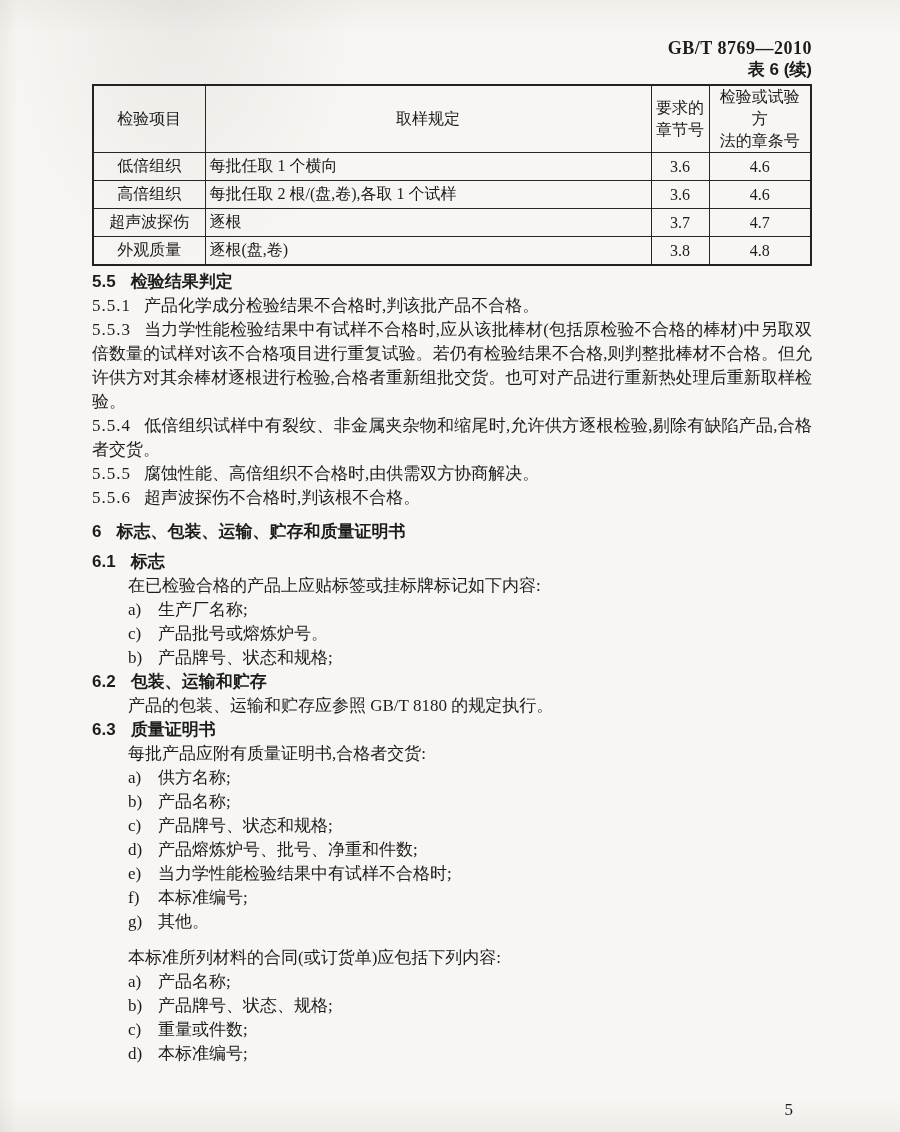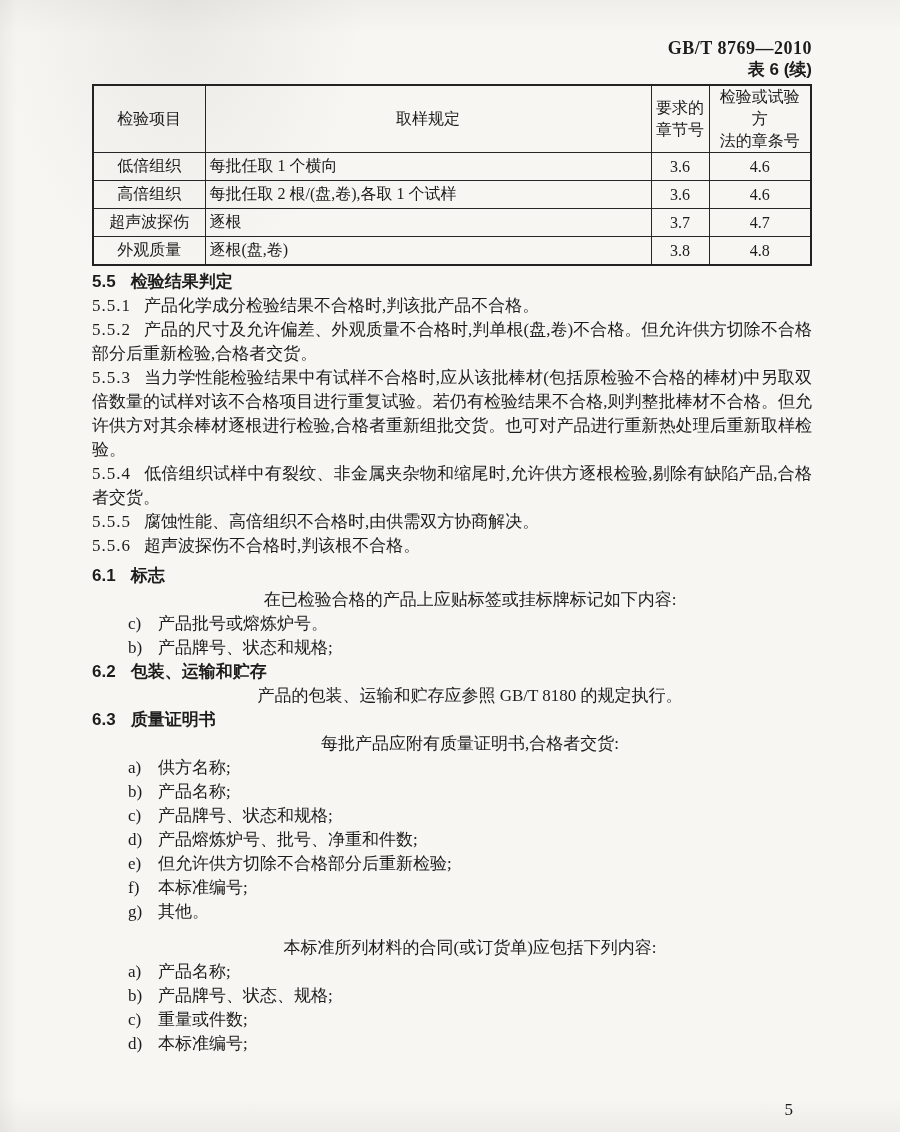--- a/index.html
+++ b/index.html
@@ -60,21 +60,21 @@
   .h55{margin-top:4px;}
   .chapter6{margin-top:10px;}
   .h61{margin-top:6px;}
   .chapter7{margin-top:4px;}
   
   p.clause{margin:0;font-size:17px;line-height:24px;text-align:justify;}
   p.clause .num{
     font-family:Liberation Serif, serif;
     margin-right:13px;letter-spacing:1px;
   }
-  p.body-indent{margin:0;font-size:17px;line-height:24px;text-indent:36px;text-align:center;}
+  p.body-indent{margin:0;font-size:17px;line-height:24px;text-indent:36px;}
   p.body-indent.gap-top{margin-top:12px;}
   
   .list{margin:0;padding:0;list-style:none;font-size:17px;line-height:24px;}
   .list li{margin:0 0 0 36px;}
   .list .marker{display:inline-block;width:30px;font-family:"Liberation Serif",serif;}
   .page-num{
     position:absolute;top:1100px;right:107px;
     font-size:17px;line-height:20px;
   }
 </style>
@@ -135,60 +135,61 @@
   </table>
 
   <h3 class="h h55">
     <span class="num">5.5</span><span>检验结果判定</span>
   </h3>
 
   <p class="clause">
     <span class="num">5.5.1</span><span>产品化学成分检验结果不合格时,判该批产品不合格。</span>
   </p>
   <p class="clause">
-    <span class="num">5.5.2</span><span>产品的尺寸及允许偏差、外观质量不合格时,判单根(盘,卷)不合格。但允许供方切除不合格部分后重新检验,合格者交货。</span>
-  </p>
-  <p class="clause">
     <span class="num">5.5.3</span><span>当力学性能检验结果中有试样不合格时,应从该批棒材(包括原检验不合格的棒材)中另取双倍数量的试样对该不合格项目进行重复试验。若仍有检验结果不合格,则判整批棒材不合格。但允许供方对其余棒材逐根进行检验,合格者重新组批交货。也可对产品进行重新热处理后重新取样检验。</span>
   </p>
   <p class="clause">
     <span class="num">5.5.4</span><span>低倍组织试样中有裂纹、非金属夹杂物和缩尾时,允许供方逐根检验,剔除有缺陷产品,合格者交货。</span>
   </p>
   <p class="clause">
     <span class="num">5.5.5</span><span>腐蚀性能、高倍组织不合格时,由供需双方协商解决。</span>
   </p>
   <p class="clause">
     <span class="num">5.5.6</span><span>超声波探伤不合格时,判该根不合格。</span>
   </p>
 
+  <h2 class="h chapter6">
+    <span class="num">6</span><span>标志、包装、运输、贮存和质量证明书</span>
+  </h2>
 
   <h3 class="h h61">
     <span class="num">6.1</span><span>标志</span>
   </h3>
   <p class="body-indent">在已检验合格的产品上应贴标签或挂标牌标记如下内容:</p>
   <ul class="list">
+    <li><span class="marker">a)</span><span>生产厂名称;</span></li>
     <li><span class="marker">c)</span><span>产品批号或熔炼炉号。</span></li>
     <li><span class="marker">b)</span><span>产品牌号、状态和规格;</span></li>
   </ul>
 
   <h3 class="h">
     <span class="num">6.2</span><span>包装、运输和贮存</span>
   </h3>
   <p class="body-indent">产品的包装、运输和贮存应参照 GB/T 8180 的规定执行。</p>
 
   <h3 class="h">
     <span class="num">6.3</span><span>质量证明书</span>
   </h3>
   <p class="body-indent">每批产品应附有质量证明书,合格者交货:</p>
   <ul class="list">
     <li><span class="marker">a)</span><span>供方名称;</span></li>
     <li><span class="marker">b)</span><span>产品名称;</span></li>
     <li><span class="marker">c)</span><span>产品牌号、状态和规格;</span></li>
     <li><span class="marker">d)</span><span>产品熔炼炉号、批号、净重和件数;</span></li>
-    <li><span class="marker">e)</span><span>但允许供方切除不合格部分后重新检验;</span></li>
+    <li><span class="marker">e)</span><span>当力学性能检验结果中有试样不合格时;</span></li>
     <li><span class="marker">f)</span><span>本标准编号;</span></li>
     <li><span class="marker">g)</span><span>其他。</span></li>
   </ul>
 
   <p class="body-indent gap-top">本标准所列材料的合同(或订货单)应包括下列内容:</p>
   <ul class="list">
     <li><span class="marker">a)</span><span>产品名称;</span></li>
     <li><span class="marker">b)</span><span>产品牌号、状态、规格;</span></li>
     <li><span class="marker">c)</span><span>重量或件数;</span></li>
     <li><span class="marker">d)</span><span>本标准编号;</span></li>

